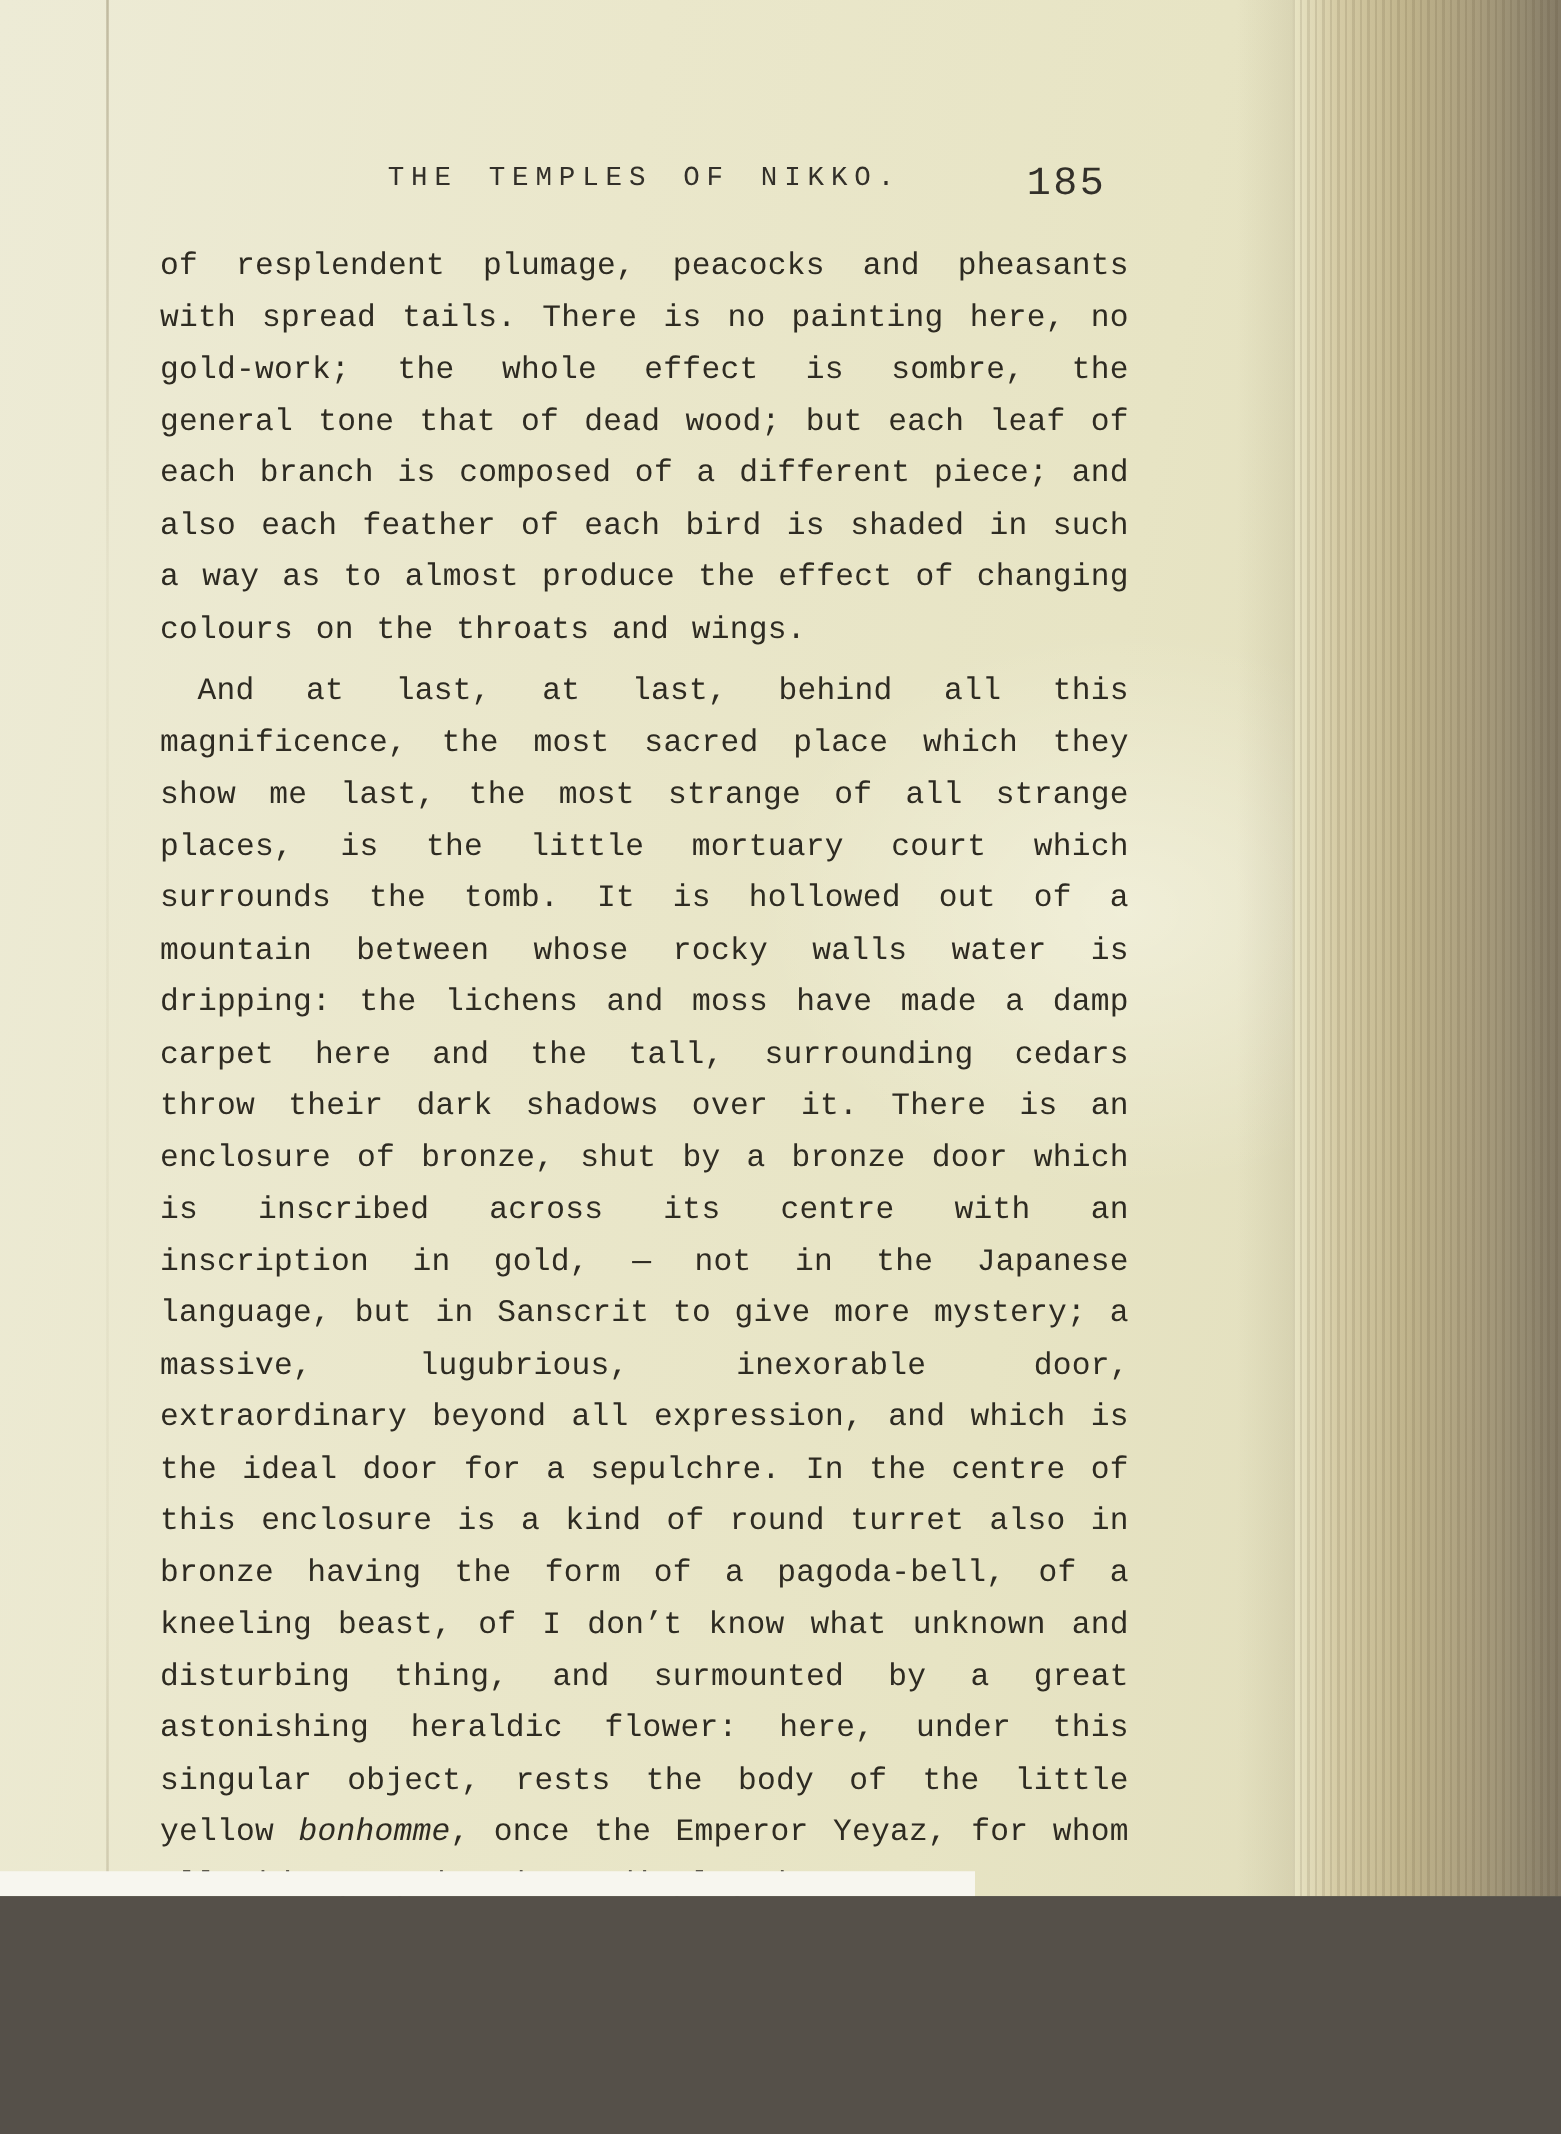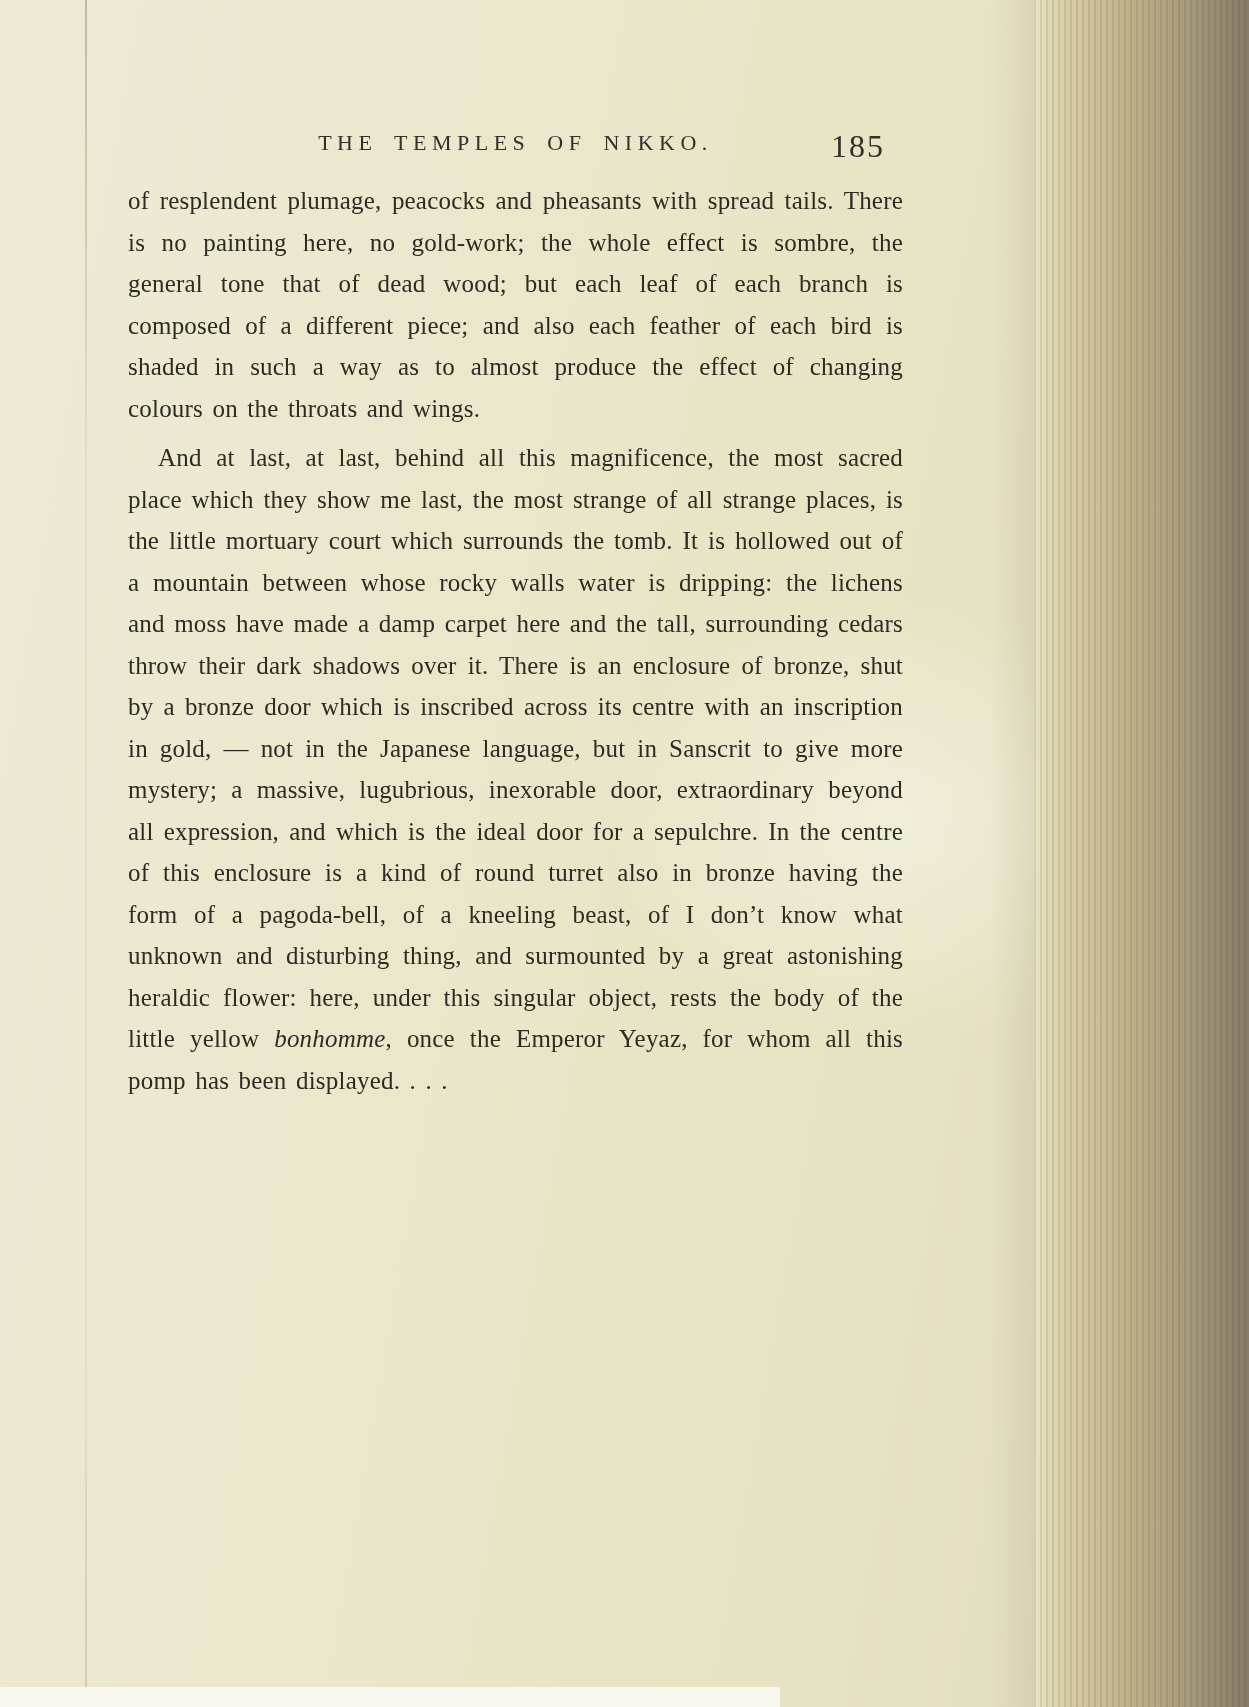--- a/index.html
+++ b/index.html
@@ -1,24 +1,24 @@
 <!DOCTYPE html>
 <html><head>
 <meta charset="utf-8">
 <style>
   html, body { margin: 0; padding: 0; background: #555049; }
   .scan {
     position: relative;
     width: 1249px;
-    height: 1707px;
+    height: 1517px;
     overflow: hidden;
     background:
       radial-gradient(ellipse 420px 320px at 72% 48%, rgba(255,255,248,0.40), rgba(255,255,248,0) 70%),
       linear-gradient(100deg, #edebd6 0%, #eae7cb 35%, #e7e4c4 65%, #e0dcba 100%);
-    font-family: Liberation Serif, serif;
+    font-family: Liberation Mono, monospace;
     color: #2e2b22;
   }
 
   
   .page-edges {
     position: absolute;
     top: 0; right: 0;
     width: 215px; height: 100%;
     background:
       repeating-linear-gradient(90deg, rgba(70,55,30,0.12) 0 2px, rgba(0,0,0,0) 2px 6px),
@@ -64,21 +64,21 @@
   .page-number {
     position: absolute;
     right: 18px; top: -2px;
     font-size: 32px;
     letter-spacing: 2px;
     color: #33302a;
   }
 
   .text-block {
     position: absolute;
-    left: 128px; top: 180px;
+    left: 128px; top: 192px;
     width: 775px;
     font-size: 25px;
     line-height: 41.5px;
     word-spacing: 3px;
     letter-spacing: 0.2px;
     text-align: justify;
     hyphens: none;
   }
   .para { margin: 0 0 8px 0; }
   .para.indent { text-indent: 30px; }

